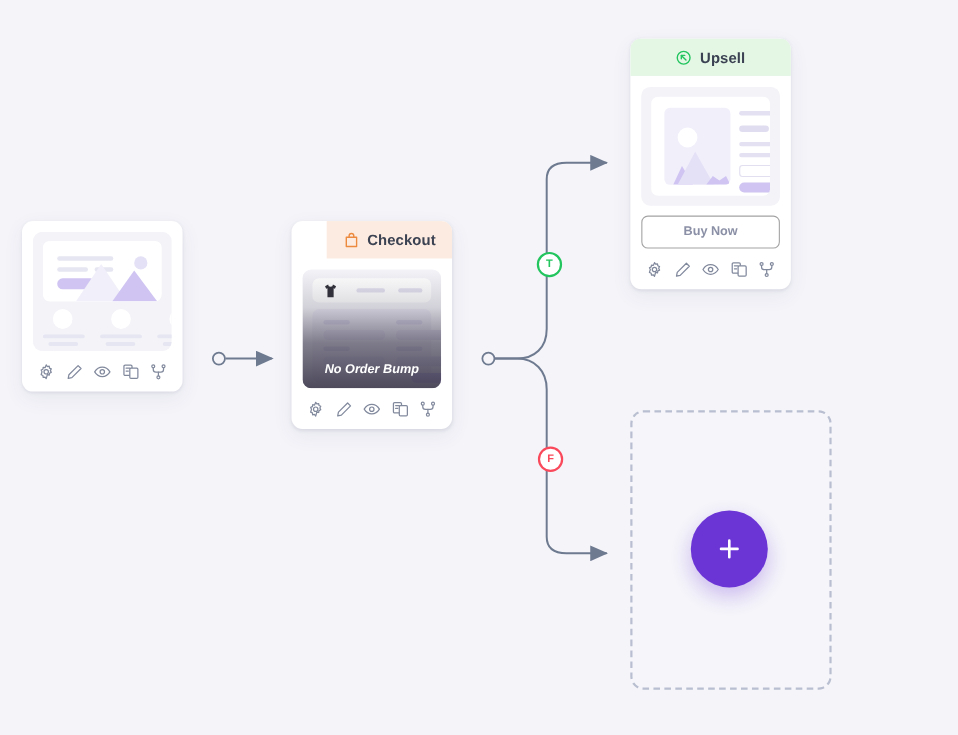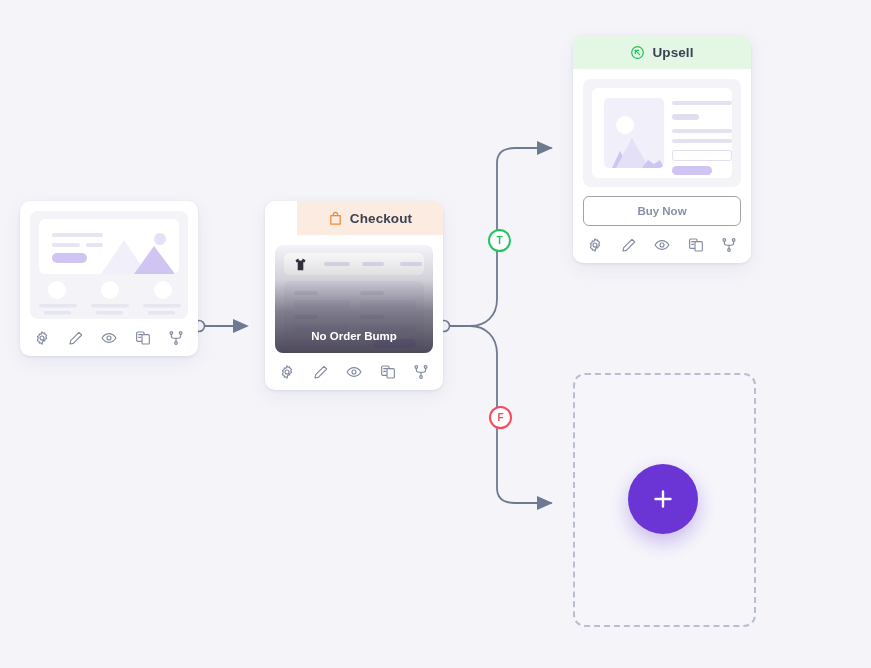--- a/index.html
+++ b/index.html
@@ -11,21 +11,21 @@
     position:relative;
   }
   #canvas{position:absolute;inset:0;}
 
   
   #wires{position:absolute;left:0;top:0;width:871px;height:668px;pointer-events:none;}
 
   
   .card{
     position:absolute;
-    width:178px;
+    width:146px;
     background:#ffffff;
     border-radius:10px;
     box-shadow:0 1px 3px rgba(70,70,110,.10), 0 6px 18px rgba(70,70,110,.07);
     overflow:hidden;
   }
   .card-head{
     height:34px;
     display:flex;align-items:center;justify-content:center;gap:7px;
     font-size:13.5px;font-weight:bold;color:#3b4252;
     letter-spacing:.1px;
@@ -46,20 +46,21 @@
     overflow:hidden;
   }
   .thumb.dark-ob{background:#f3f3f8;}
   .thumb-inner{position:absolute;inset:0;}
   .ob-veil{
     position:absolute;left:0;right:0;bottom:0;height:100%;
     background:linear-gradient(180deg,rgba(60,56,76,0) 0%,rgba(60,56,76,.18) 32%,rgba(58,54,74,.62) 62%,rgba(54,50,70,.88) 100%);
     display:flex;align-items:flex-end;justify-content:center;
     padding-bottom:11px;
     box-sizing:border-box;
+    font-style:italic;
   }
   .ob-veil span{color:#fff;font-size:11.5px;font-weight:bold;}
 
   
   .cta{
     margin-top:9px;
     height:28px;
     border:1px solid #a3a3a3;
     border-radius:6px;
     background:#fff;

